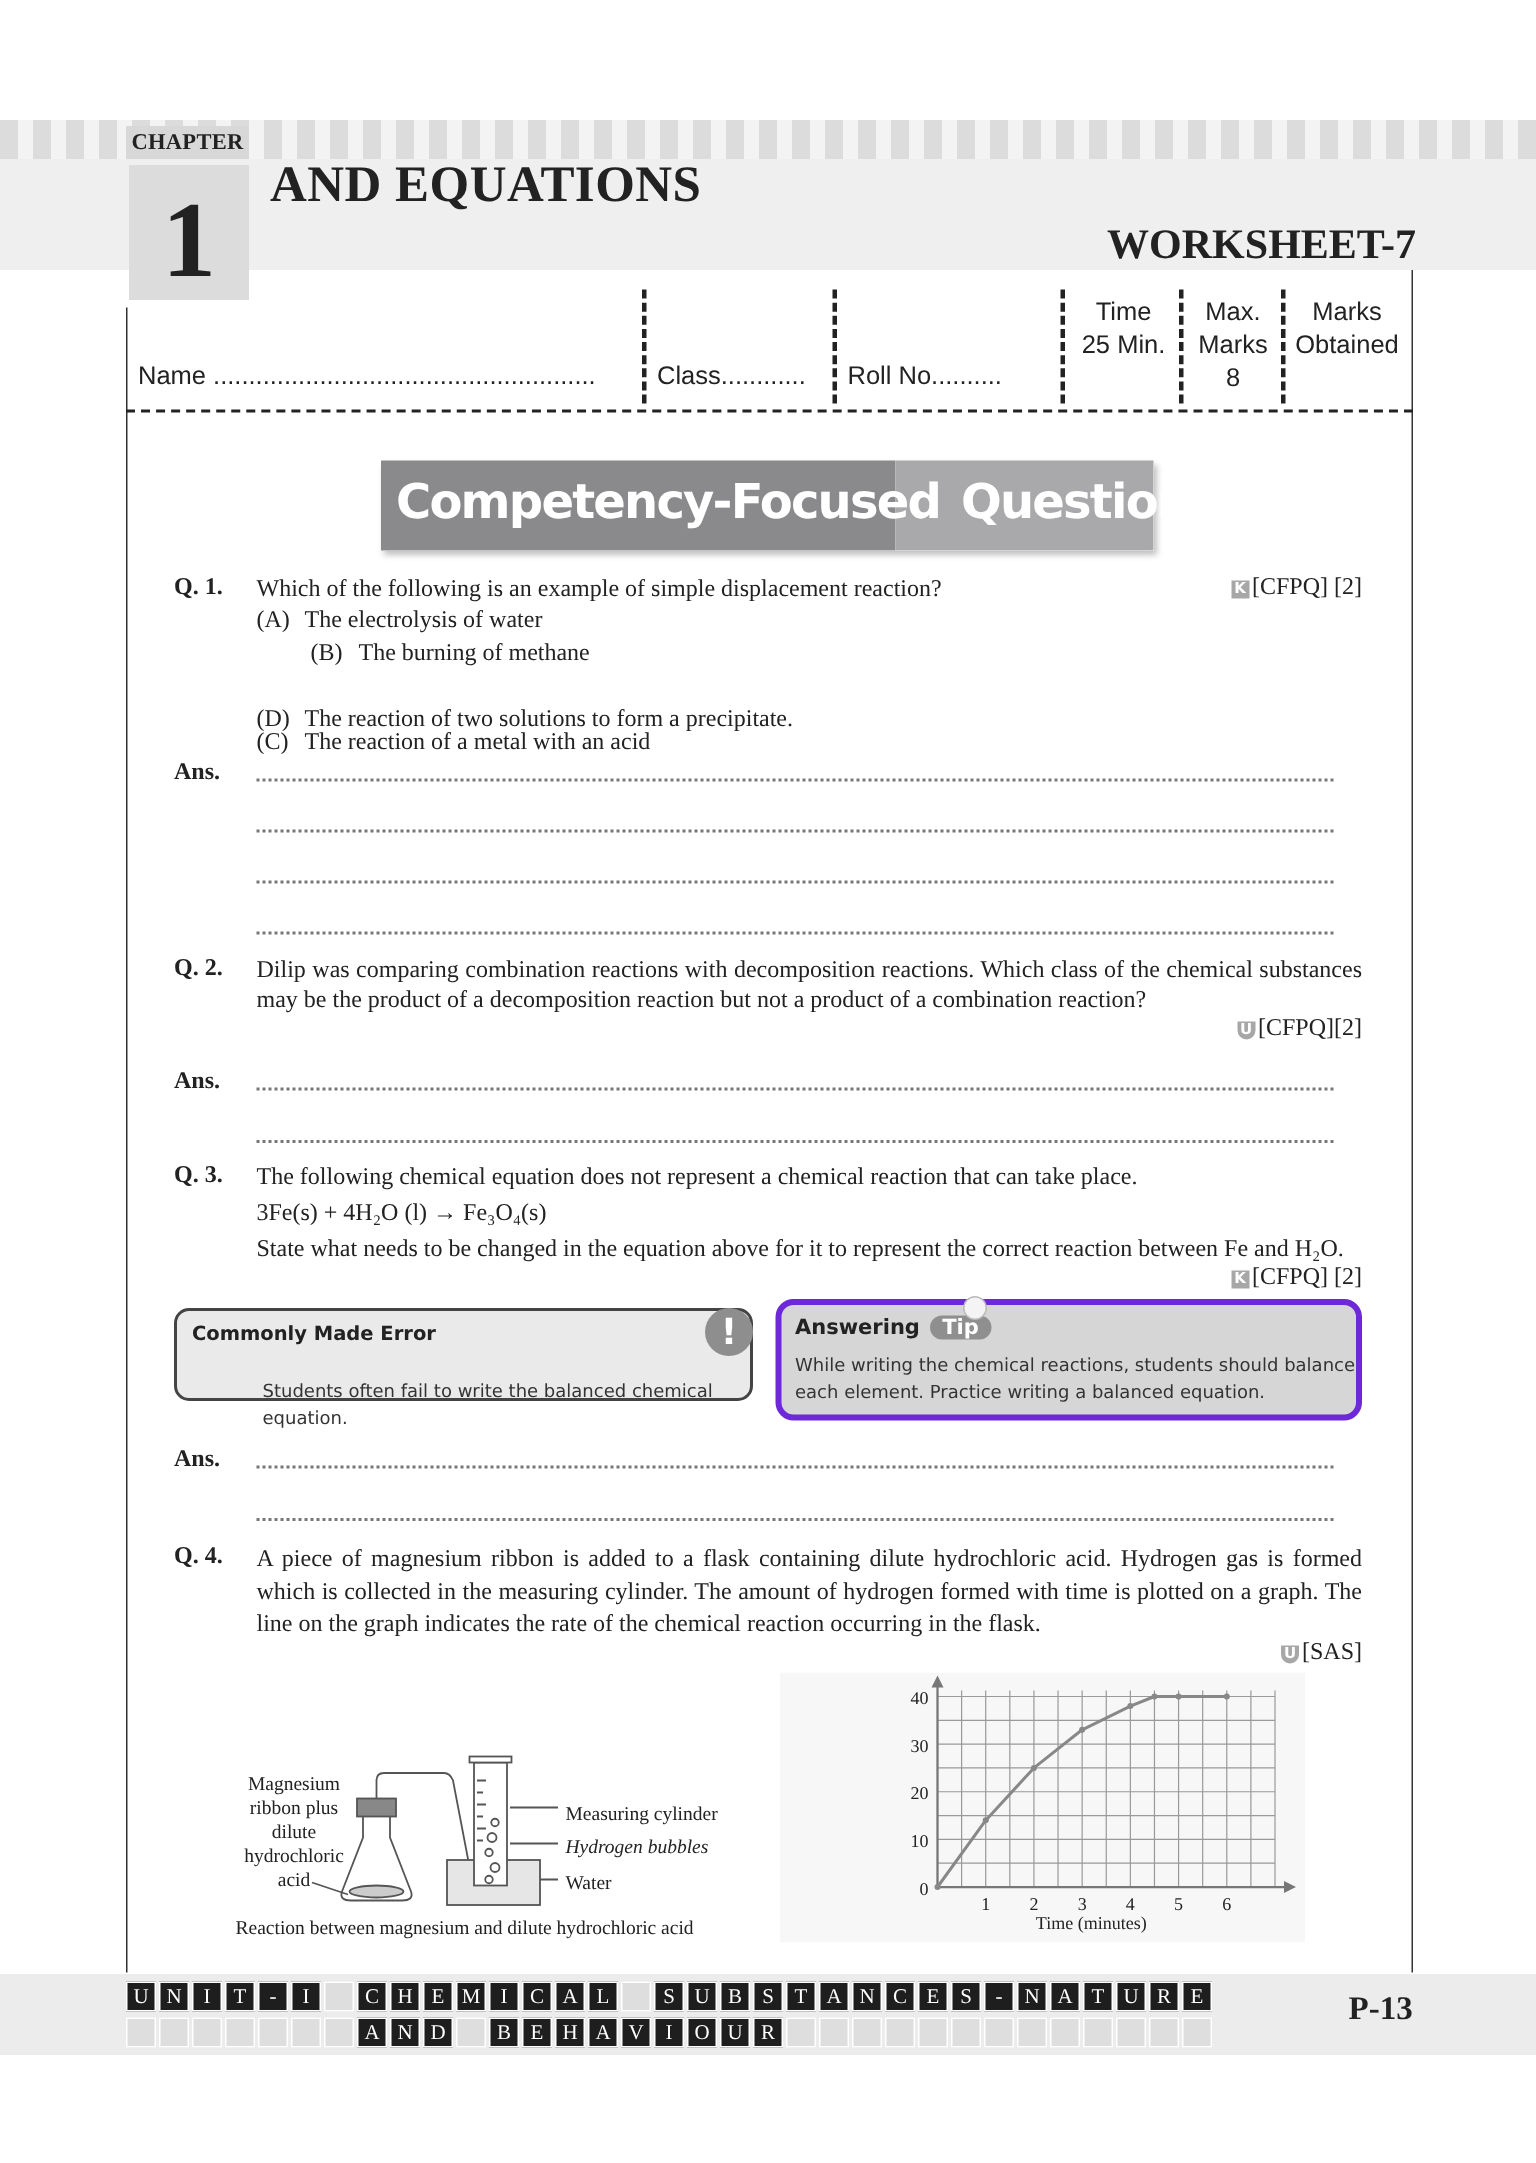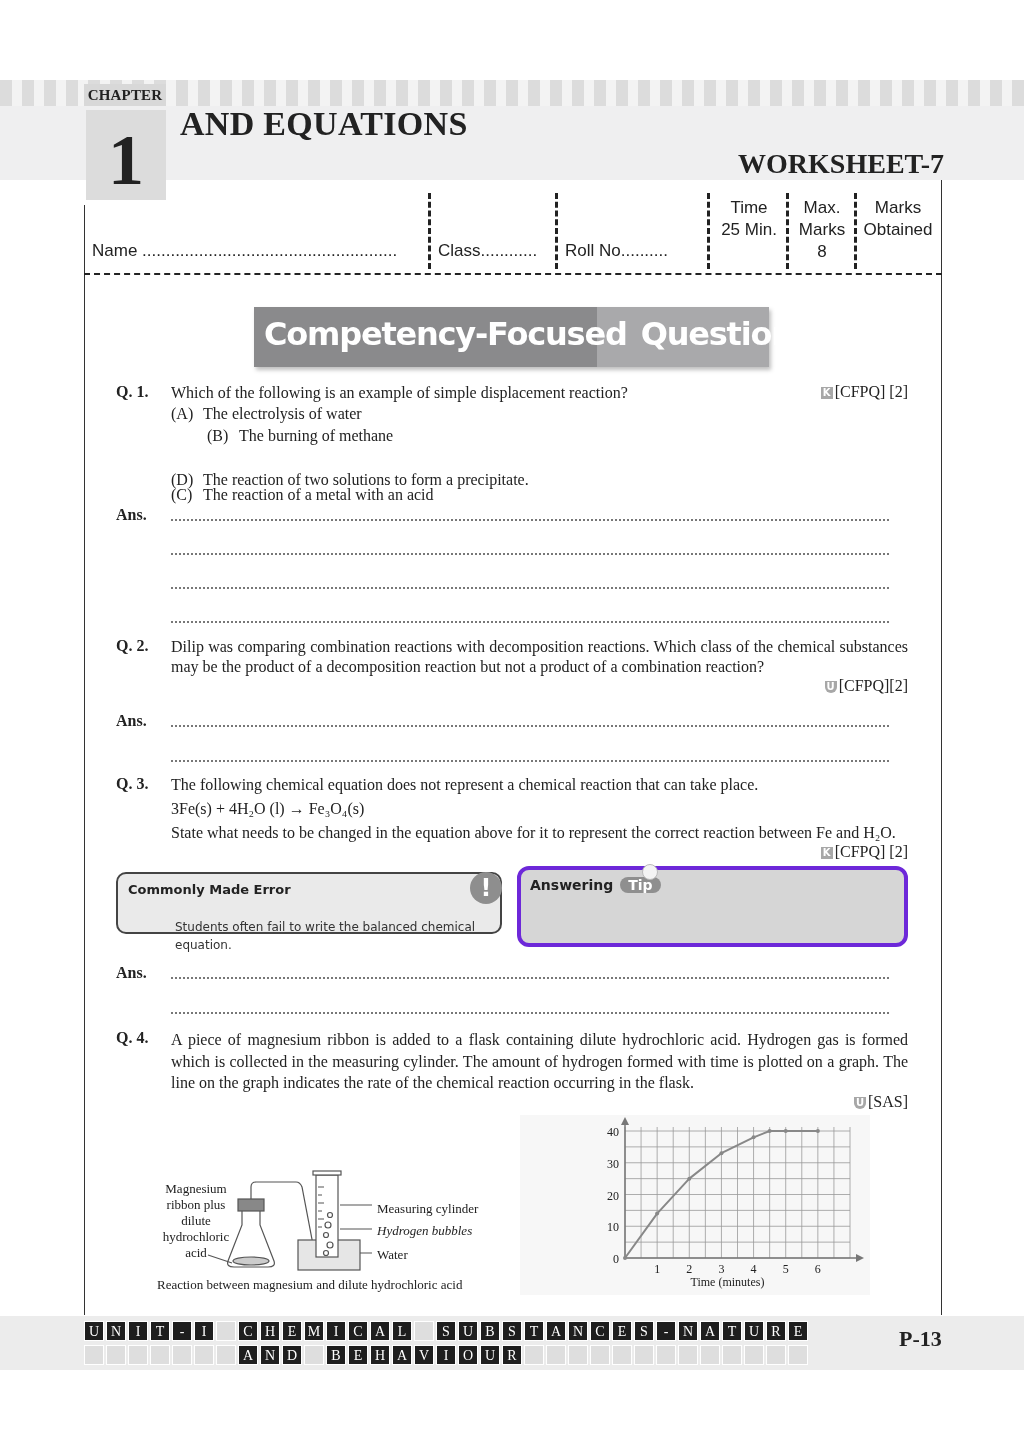--- a/index.html
+++ b/index.html
@@ -126,20 +126,24 @@
   <div class="box-text" style="left:10px;top:44px;margin-left:47px;">Students often fail to write the balanced chemical equation.</div>
   <div class="abs" style="right:-2px;top:-2px;width:32px;height:32px;border-radius:50%;background:#8e8e8e;color:#fff;font-family:'DejaVu Sans',sans-serif;font-weight:bold;font-size:24px;text-align:center;line-height:32px;">!</div>
 </div>
 
 <div class="tip-box">
   <div class="box-title" style="left:9px;top:7px;font-size:14px;">
     <span>Answering</span>
     <span style="display:inline-block;background:#8f8f8f;color:#fff;border-radius:9px;padding:0 8px;margin-left:2px;">Tip</span>
   </div>
   <div class="abs" style="left:121px;top:-6px;width:14px;height:14px;border-radius:50%;background:#f4f4f4;border:1px solid #bbb;"></div>
+  <div class="box-text" style="left:9px;top:31px;">
+    <div>While writing the chemical reactions, students should balance</div>
+    <div>each element. Practice writing a balanced equation.</div>
+  </div>
 </div>
 
 <div class="ans" style="top:964px;">Ans.</div>
 <div class="dots" style="top:977px;"></div>
 <div class="dots" style="top:1012px;"></div>
 
 <div class="qn" style="top:1029px;">Q. 4.</div>
 <div class="qt" style="top:1029px;line-height:21.5px;">A piece of magnesium ribbon is added to a flask containing dilute hydrochloric acid. Hydrogen gas is formed which is collected in the measuring cylinder. The amount of hydrogen formed with time is plotted on a graph. The line on the graph indicates the rate of the chemical reaction occurring in the flask.</div>
 <div class="tag" style="top:1093px;"><span class="badge u">U</span><span>[SAS]</span></div>
 

